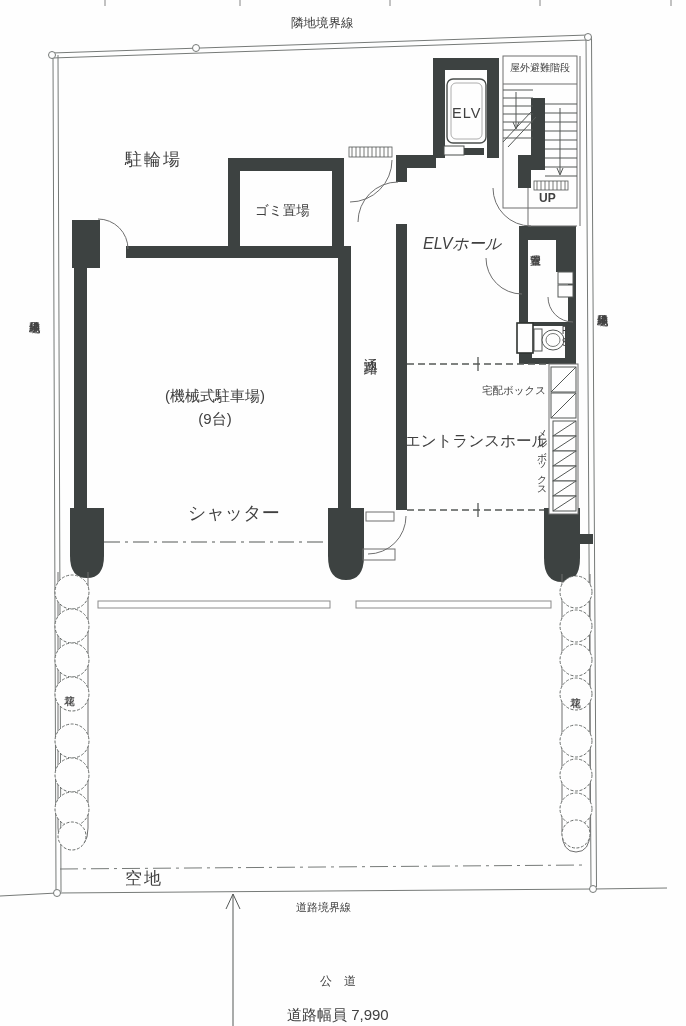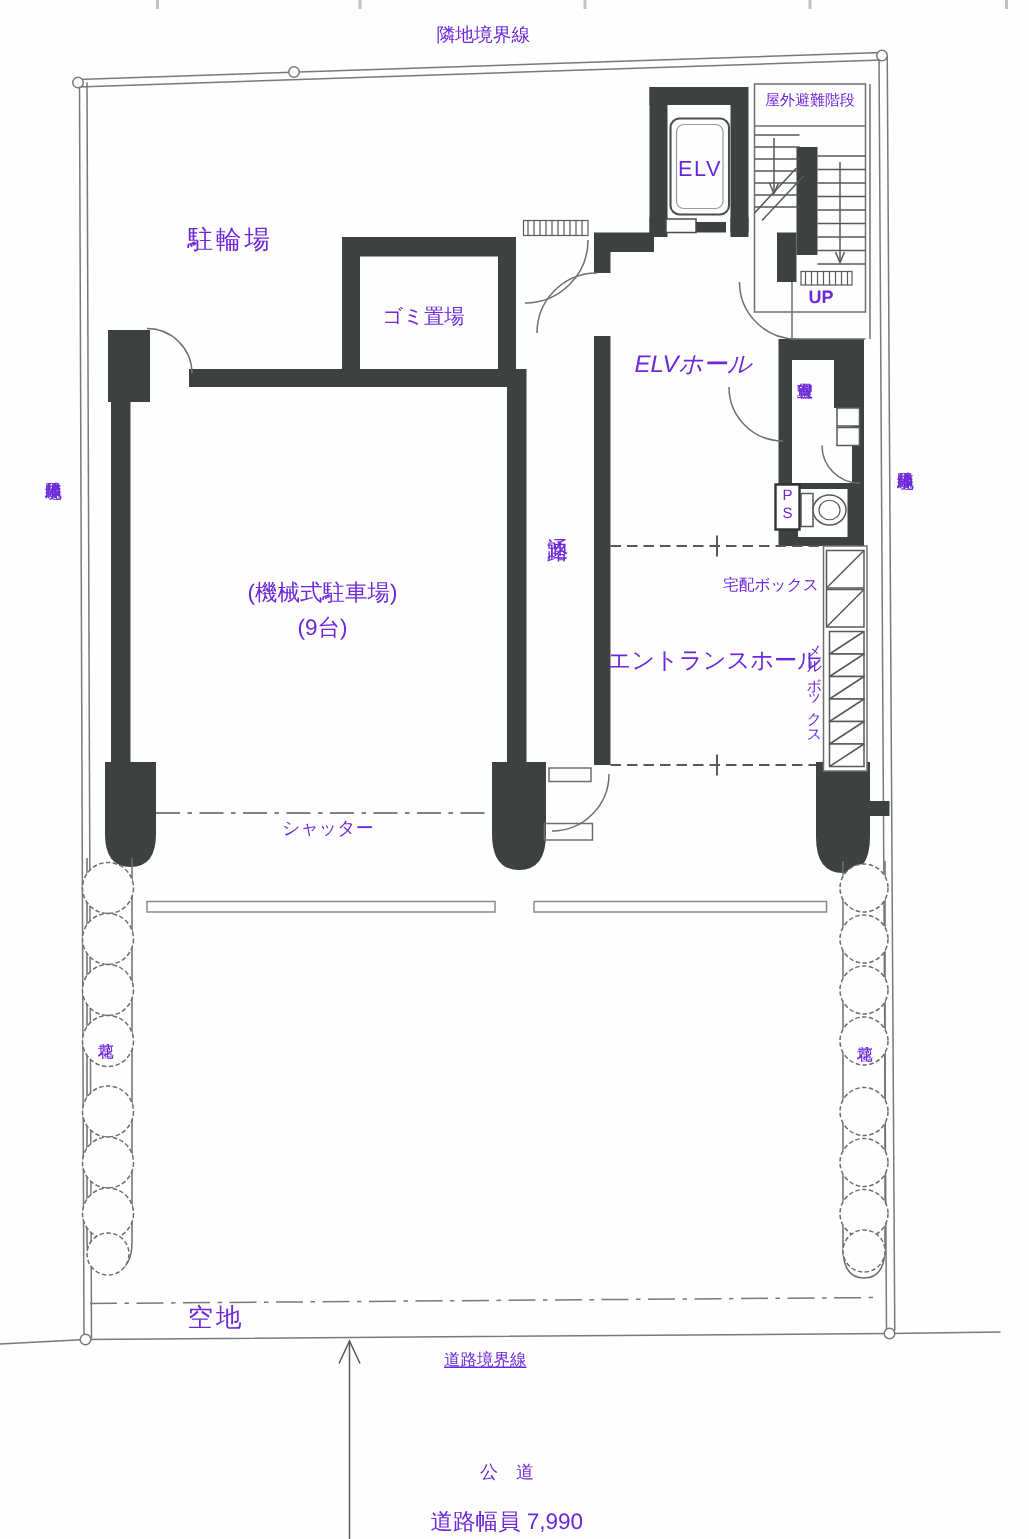--- a/index.html
+++ b/index.html
@@ -1,19 +1,19 @@
 <!DOCTYPE html>
 <html><head>
 <meta charset="utf-8">
 <style>
   html,body{margin:0;padding:0;background:#e9e9e9;}
   #plan{position:relative;width:686px;height:1026px;background:#fefefe;overflow:hidden;
         font-family:"Liberation Sans","DejaVu Sans",sans-serif;color:#2f3330;}
   #plan svg{position:absolute;left:0;top:0;}
-  .lbl{position:absolute;white-space:nowrap;color:#6d28d9;line-height:1.15;}
+  .lbl{position:absolute;white-space:nowrap;color:#404040;line-height:1.15;}
   .v{writing-mode:vertical-rl;text-orientation:upright;}
   .bg{background:#fefefe;padding:0 1px;}
   .ctr{text-align:center;}
   .brk{white-space:normal;word-break:break-all;text-align:center;}
 </style>
 </head>
 <body>
 
 <div id="plan">
 
@@ -256,34 +256,34 @@
 
   <div class="lbl" style="left:125px;top:150px;font-size:17px;letter-spacing:2px;">駐輪場</div>
   <div class="lbl" style="left:255px;top:203px;font-size:13.5px;">ゴミ置場</div>
 
   <div class="lbl" style="left:452px;top:105px;font-size:14.5px;letter-spacing:1px;text-align:right;">ELV</div>
   <div class="lbl ctr" style="left:505px;top:62px;width:70px;font-size:10px;text-align:center;">屋外避難階段</div>
   <div class="lbl" style="left:539px;top:192px;font-size:12px;font-weight:bold;">UP</div>
 
   <div class="lbl" style="left:423px;top:235px;font-size:16px;font-style:italic;">ELVホール</div>
   <div class="lbl v" style="left:530px;top:247px;font-size:10.5px;">管理員室</div>
-  <div class="lbl brk" style="left:519px;top:325px;width:12px;font-size:10px;">PS</div>
+  <div class="lbl brk" style="left:519px;top:325px;width:12px;font-size:10px;padding-left:40px;">PS</div>
 
   <div class="lbl v" style="left:362px;top:346px;font-size:14.5px;letter-spacing:3px;">通路</div>
 
   <div class="lbl ctr" style="left:140px;top:387px;width:150px;font-size:15px;">(機械式駐車場)</div>
   <div class="lbl ctr" style="left:140px;top:410px;width:150px;font-size:15px;">(9台)</div>
 
   <div class="lbl" style="left:482px;top:384px;font-size:10.5px;">宅配ボックス</div>
   <div class="lbl" style="left:405px;top:432px;font-size:15.5px;">エントランスホール</div>
   <div class="lbl v" style="left:536px;top:422px;font-size:10px;">メールボックス</div>
 
-  <div class="lbl" style="left:188px;top:546px;font-size:12px;">シャッター</div>
+  <div class="lbl" style="left:188px;top:503px;font-size:18px;">シャッター</div>
 
   <div class="lbl v bg" style="left:63px;top:687px;font-size:10.5px;">花壇</div>
   <div class="lbl v bg" style="left:569px;top:689px;font-size:10.5px;">花壇</div>
 
   <div class="lbl" style="left:125px;top:869px;font-size:17px;letter-spacing:2px;">空地</div>
-  <div class="lbl" style="left:296px;top:901px;font-size:11px;text-decoration:underline;">道路境界線</div>
+  <div class="lbl" style="left:296px;top:901px;font-size:11px;">道路境界線</div>
   <div class="lbl" style="left:320px;top:975px;font-size:12px;">公　道</div>
   <div class="lbl" style="left:287px;top:1006px;font-size:15px;">道路幅員 7,990</div>
 
 </div>
 
 </body></html>

